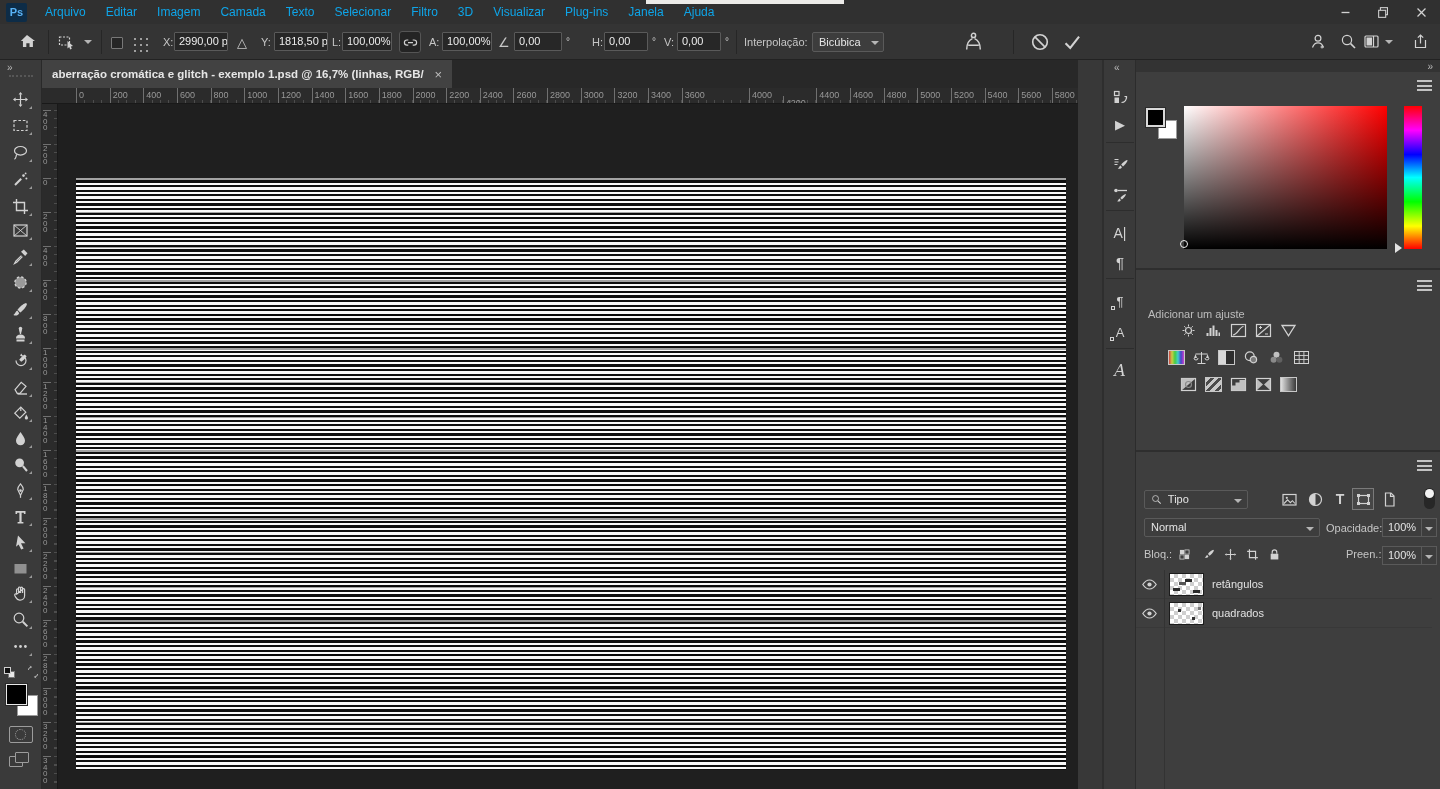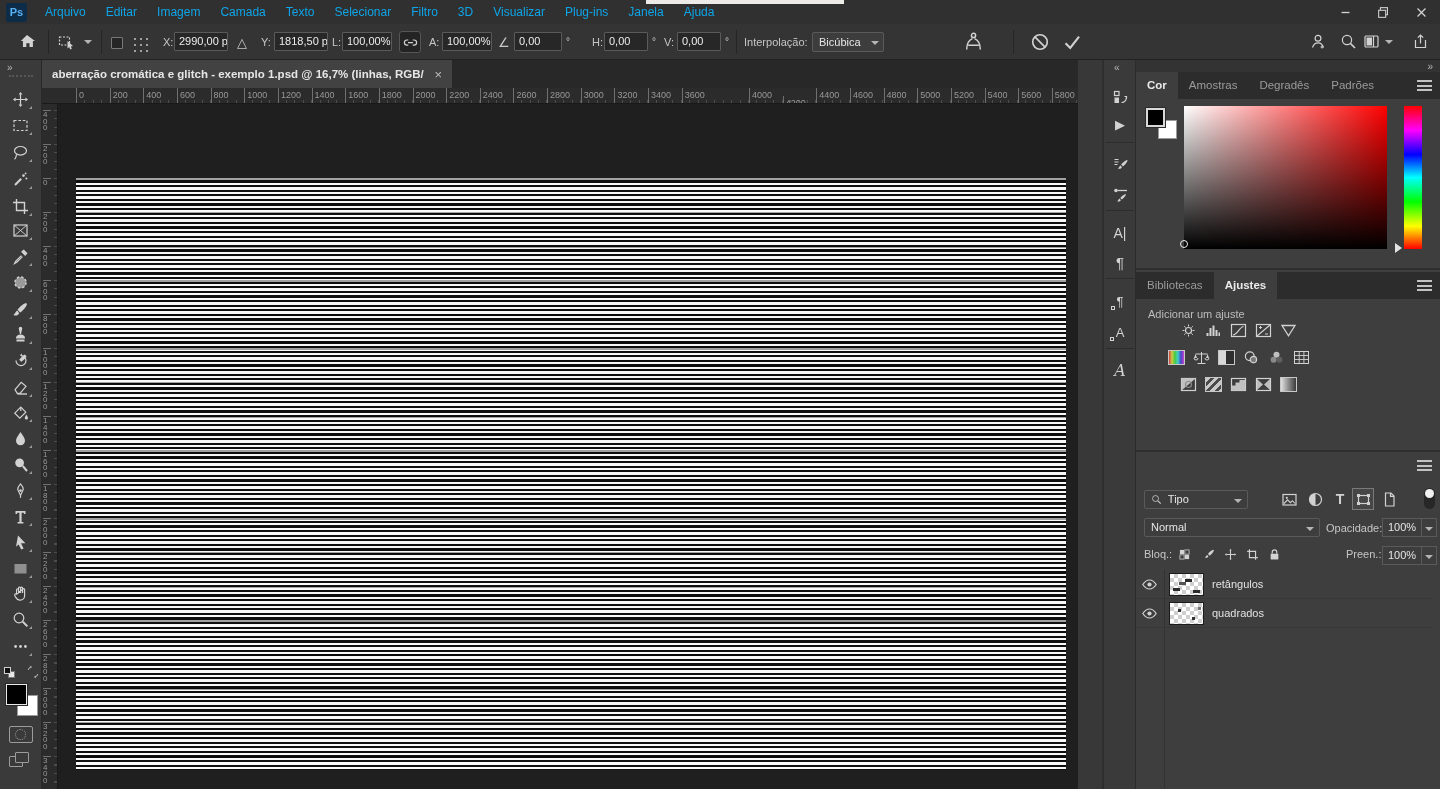--- a/index.html
+++ b/index.html
@@ -562,39 +562,29 @@
     <i class="docksep" style="top: 150px;"></i>
     <i class="docksep" style="top: 218px;"></i>
     <i class="docksep" style="top: 288px;"></i>
   </div>
 
 <div id="panels">
   <div id="panel-top">
     <span id="dock-expand">»</span>
   </div>
 
-  <div class="ptabs" style="top:12px" id="cor-tabs">
-      <span class="ptab active">Cor</span>
-      <span class="ptab">Amostras</span>
-      <span class="ptab">Degradês</span>
-      <span class="ptab">Padrões</span>
-    </div>
   <i class="pmenu" style="top:20px"></i>
   <span id="cor-fg"></span>
   <span id="cor-bg"></span>
   <div id="cor-grad"></div>
   <i id="cor-picker"></i>
   <div id="cor-hue"></div>
   <i id="hue-arrow"></i>
   <div class="pdivider" style="top:208px"></div>
 
-  <div class="ptabs" style="top:212px" id="adj-tabs">
-      <span class="ptab">Bibliotecas</span>
-      <span class="ptab active">Ajustes</span>
-    </div>
   <i class="pmenu" style="top:220px"></i>
   <div id="adj-label">Adicionar um ajuste</div>
   <div class="adj-row" style="left:44px;top:263px" id="adj-row-0">
       <span class="adj adj-brightness-contrast">
         <svg width="17" height="15" viewBox="0 0 17 15" fill="none" stroke="#d2d2d2" stroke-width="1.2">
           <circle cx="8.5" cy="7.5" r="3"></circle>
           <path d="M8.5 1.5v2M8.5 11.5v2M2.5 7.5h2M12.5 7.5h2M4.2 3.2l1.4 1.4M11.4 10.4l1.4 1.4M12.8 3.2l-1.4 1.4M5.6 10.4l-1.4 1.4" stroke-width="1"></path>
         </svg>
       </span>
       <span class="adj adj-levels">

